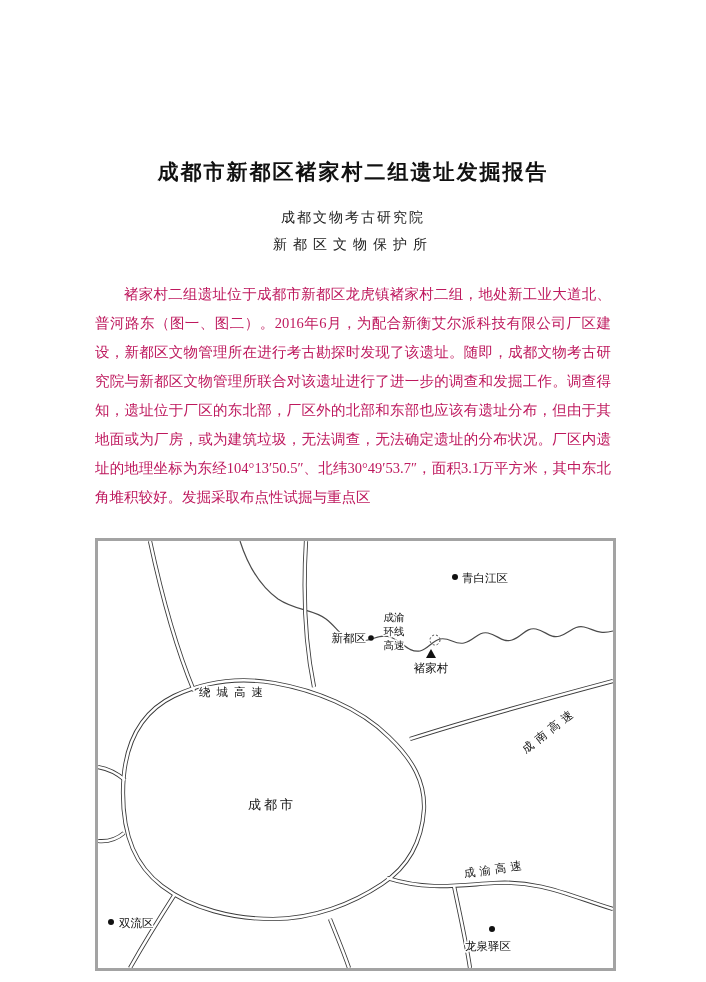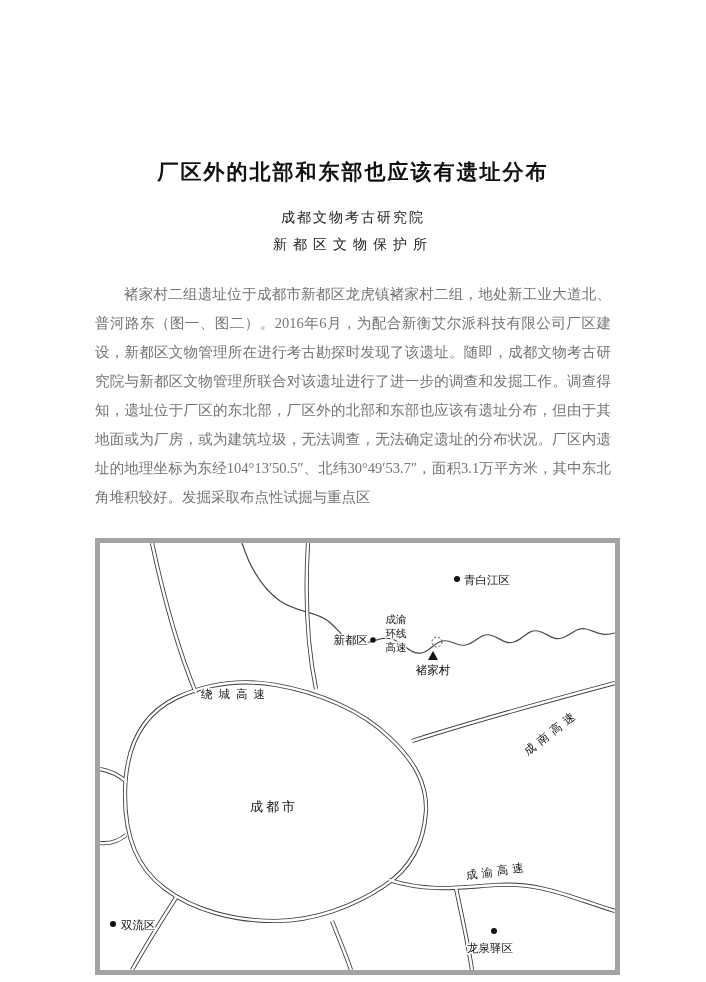--- a/index.html
+++ b/index.html
@@ -10,42 +10,42 @@
   }
   .title{
     margin:0;text-align:center;font-size:21px;font-weight:bold;
     letter-spacing:2px;color:#111;
   }
   .authors{margin-top:18px;text-align:center;font-size:14px;line-height:27px;color:#222;}
   .author.a1{letter-spacing:2px;}
   .author.a2{letter-spacing:6px;text-align:center;}
   .body-text{
     margin:22px 95px 0 95px;font-size:14.5px;line-height:29px;
-    text-align:justify;text-indent:2em;color:#737373;
+    text-align:justify;text-indent:2em;color:#be185d;
   }
   .map-figure{margin:26px auto 0 auto;width:517px;}
-  .map-frame{width:515px;height:427px;border:5px solid #a3a3a3;background:#fff;}
+  .map-frame{width:515px;height:427px;border:3px solid #a3a3a3;background:#fff;}
   svg{display:block;}
   svg text{
     font-family:"Liberation Serif","DejaVu Serif",serif;fill:#111;
     paint-order:stroke;stroke:#ffffff;stroke-width:3px;stroke-linejoin:round;
   }
   .lab{font-size:11.5px;}
   .lab-sm{font-size:10.5px;}
   .lab-city{font-size:13px;letter-spacing:3px;}
   .ls6{letter-spacing:6px;}
   .ls5{letter-spacing:5px;}
   .ls4{letter-spacing:4px;}
 </style>
 </head>
 <body>
 
 <div class="page">
 
-  <h1 class="title">厂区外的北部和东部也应该有遗址分布</h1>
+  <h1 class="title">成都市新都区褚家村二组遗址发掘报告</h1>
 
   <div class="authors">
     <div class="author a1">成都文物考古研究院</div>
     <div class="author a2">新都区文物保护所</div>
   </div>
 
   <p class="body-text">褚家村二组遗址位于成都市新都区龙虎镇褚家村二组，地处新工业大道北、普河路东（图一、图二）。2016年6月，为配合新衡艾尔派科技有限公司厂区建设，新都区文物管理所在进行考古勘探时发现了该遗址。随即，成都文物考古研究院与新都区文物管理所联合对该遗址进行了进一步的调查和发掘工作。调查得知，遗址位于厂区的东北部，厂区外的北部和东部也应该有遗址分布，但由于其地面或为厂房，或为建筑垃圾，无法调查，无法确定遗址的分布状况。厂区内遗址的地理坐标为东经104°13′50.5″、北纬30°49′53.7″，面积3.1万平方米，其中东北角堆积较好。发掘采取布点性试掘与重点区</p>
 
   <figure class="map-figure" style="margin-left:auto;margin-right:auto;">
     <div class="map-frame">

